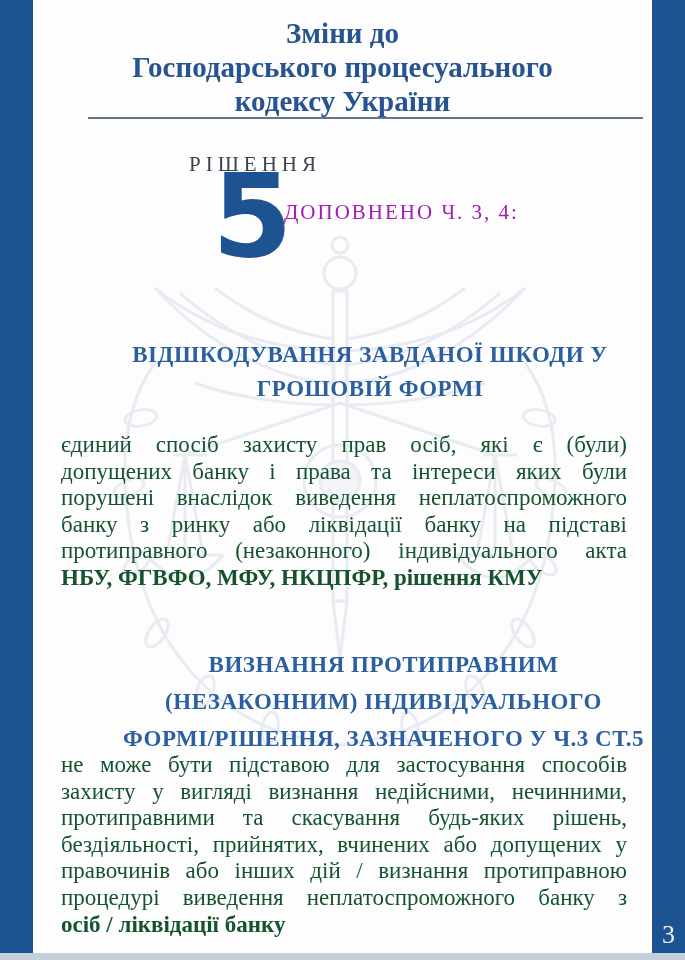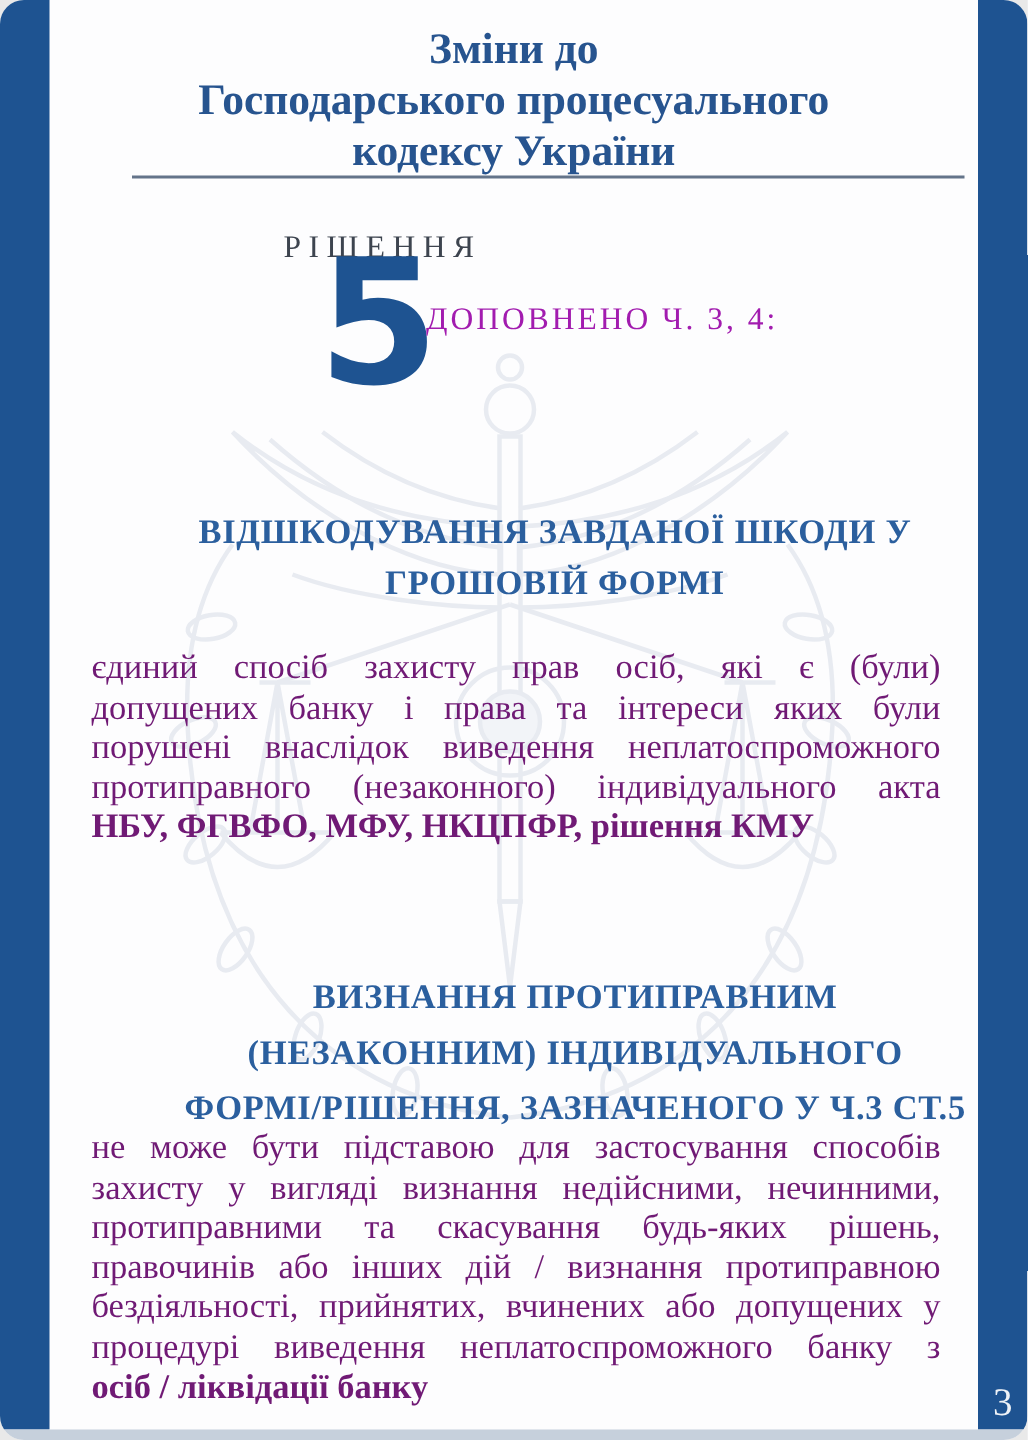--- a/index.html
+++ b/index.html
@@ -1,21 +1,20 @@
 <!DOCTYPE html>
 <html><head>
 <meta charset="utf-8">
 <style>
   * { margin:0; padding:0; box-sizing:border-box; }
   html,body { background:#e9e9e9; }
   .page {
     position:relative; width:685px; height:960px;
     background:#fdfdfe; overflow:hidden;
     font-family:"Liberation Serif", serif;
-    border-radius:16px;
   }
   .bar { position:absolute; top:0; width:33px; height:953px; background:#1e5391; }
   .bar.left  { left:0; }
   .bar.right { left:652px; }
   .bottom-strip { position:absolute; left:0; top:953px; width:685px; height:7px; background:#c6d0dc; }
 
   .watermark { position:absolute; left:85px; top:233px; width:510px; height:530px; z-index:0; }
 
   .title {
     position:absolute; left:33px; top:16px; width:619px; z-index:1;
@@ -40,21 +39,21 @@
   .heading {
     position:absolute; left:33px; width:674px; z-index:1;
     text-align:center; color:#2b5f9e; font-weight:bold;
     font-size:23px; letter-spacing:0.5px;
   }
   .heading-1 { top:338px; line-height:34px; }
   .heading-2 { top:646px; line-height:37px;padding-left:27px; }
 
   .para {
     position:absolute; left:61px; width:566px; z-index:1;
-    color:#701a75; font-size:23px; line-height:26.6px;
+    color:#14532d; font-size:23px; line-height:26.6px;
   }
   .para-1 { top:432px; }
   .para-2 { top:740px;margin-top:12px; }
   .jline { text-align:justify; text-align-last:justify; }
   .jline.last { text-align:justify; text-align-last:left;font-weight:bold; }
 
   .page-number {
     position:absolute; left:652px; top:920px; width:33px; z-index:2;
     text-align:center; color:#eef2f7; font-size:26px;
   }
@@ -126,35 +125,36 @@
 
   <div class="heading heading-1">
     <div>ВІДШКОДУВАННЯ ЗАВДАНОЇ ШКОДИ У</div>
     <div>ГРОШОВІЙ ФОРМІ</div>
   </div>
 
   <div class="para para-1">
     <div class="jline">єдиний спосіб захисту прав осіб, які є (були)</div>
     <div class="jline">допущених банку і права та інтереси яких були</div>
     <div class="jline">порушені внаслідок виведення неплатоспроможного</div>
+    <div class="jline">банку з ринку або ліквідації банку на підставі</div>
     <div class="jline">протиправного (незаконного) індивідуального акта</div>
     <div class="jline last">НБУ, ФГВФО, МФУ, НКЦПФР, рішення КМУ</div>
   </div>
 
   <div class="heading heading-2">
     <div>ВИЗНАННЯ ПРОТИПРАВНИМ</div>
     <div>(НЕЗАКОННИМ) ІНДИВІДУАЛЬНОГО</div>
     <div>ФОРМІ/РІШЕННЯ, ЗАЗНАЧЕНОГО У Ч.3 СТ.5</div>
   </div>
 
   <div class="para para-2">
     <div class="jline">не може бути підставою для застосування способів</div>
     <div class="jline">захисту у вигляді визнання недійсними, нечинними,</div>
     <div class="jline">протиправними та скасування будь-яких рішень,</div>
+    <div class="jline">бездіяльності, прийнятих, вчинених або допущених у</div>
     <div class="jline">правочинів або інших дій / визнання протиправною</div>
-    <div class="jline">бездіяльності, прийнятих, вчинених або допущених у</div>
     <div class="jline">процедурі виведення неплатоспроможного банку з</div>
     <div class="jline last">осіб / ліквідації банку</div>
   </div>
 
   <div class="page-number">3</div>
 
 </div>
 
 </body></html>

